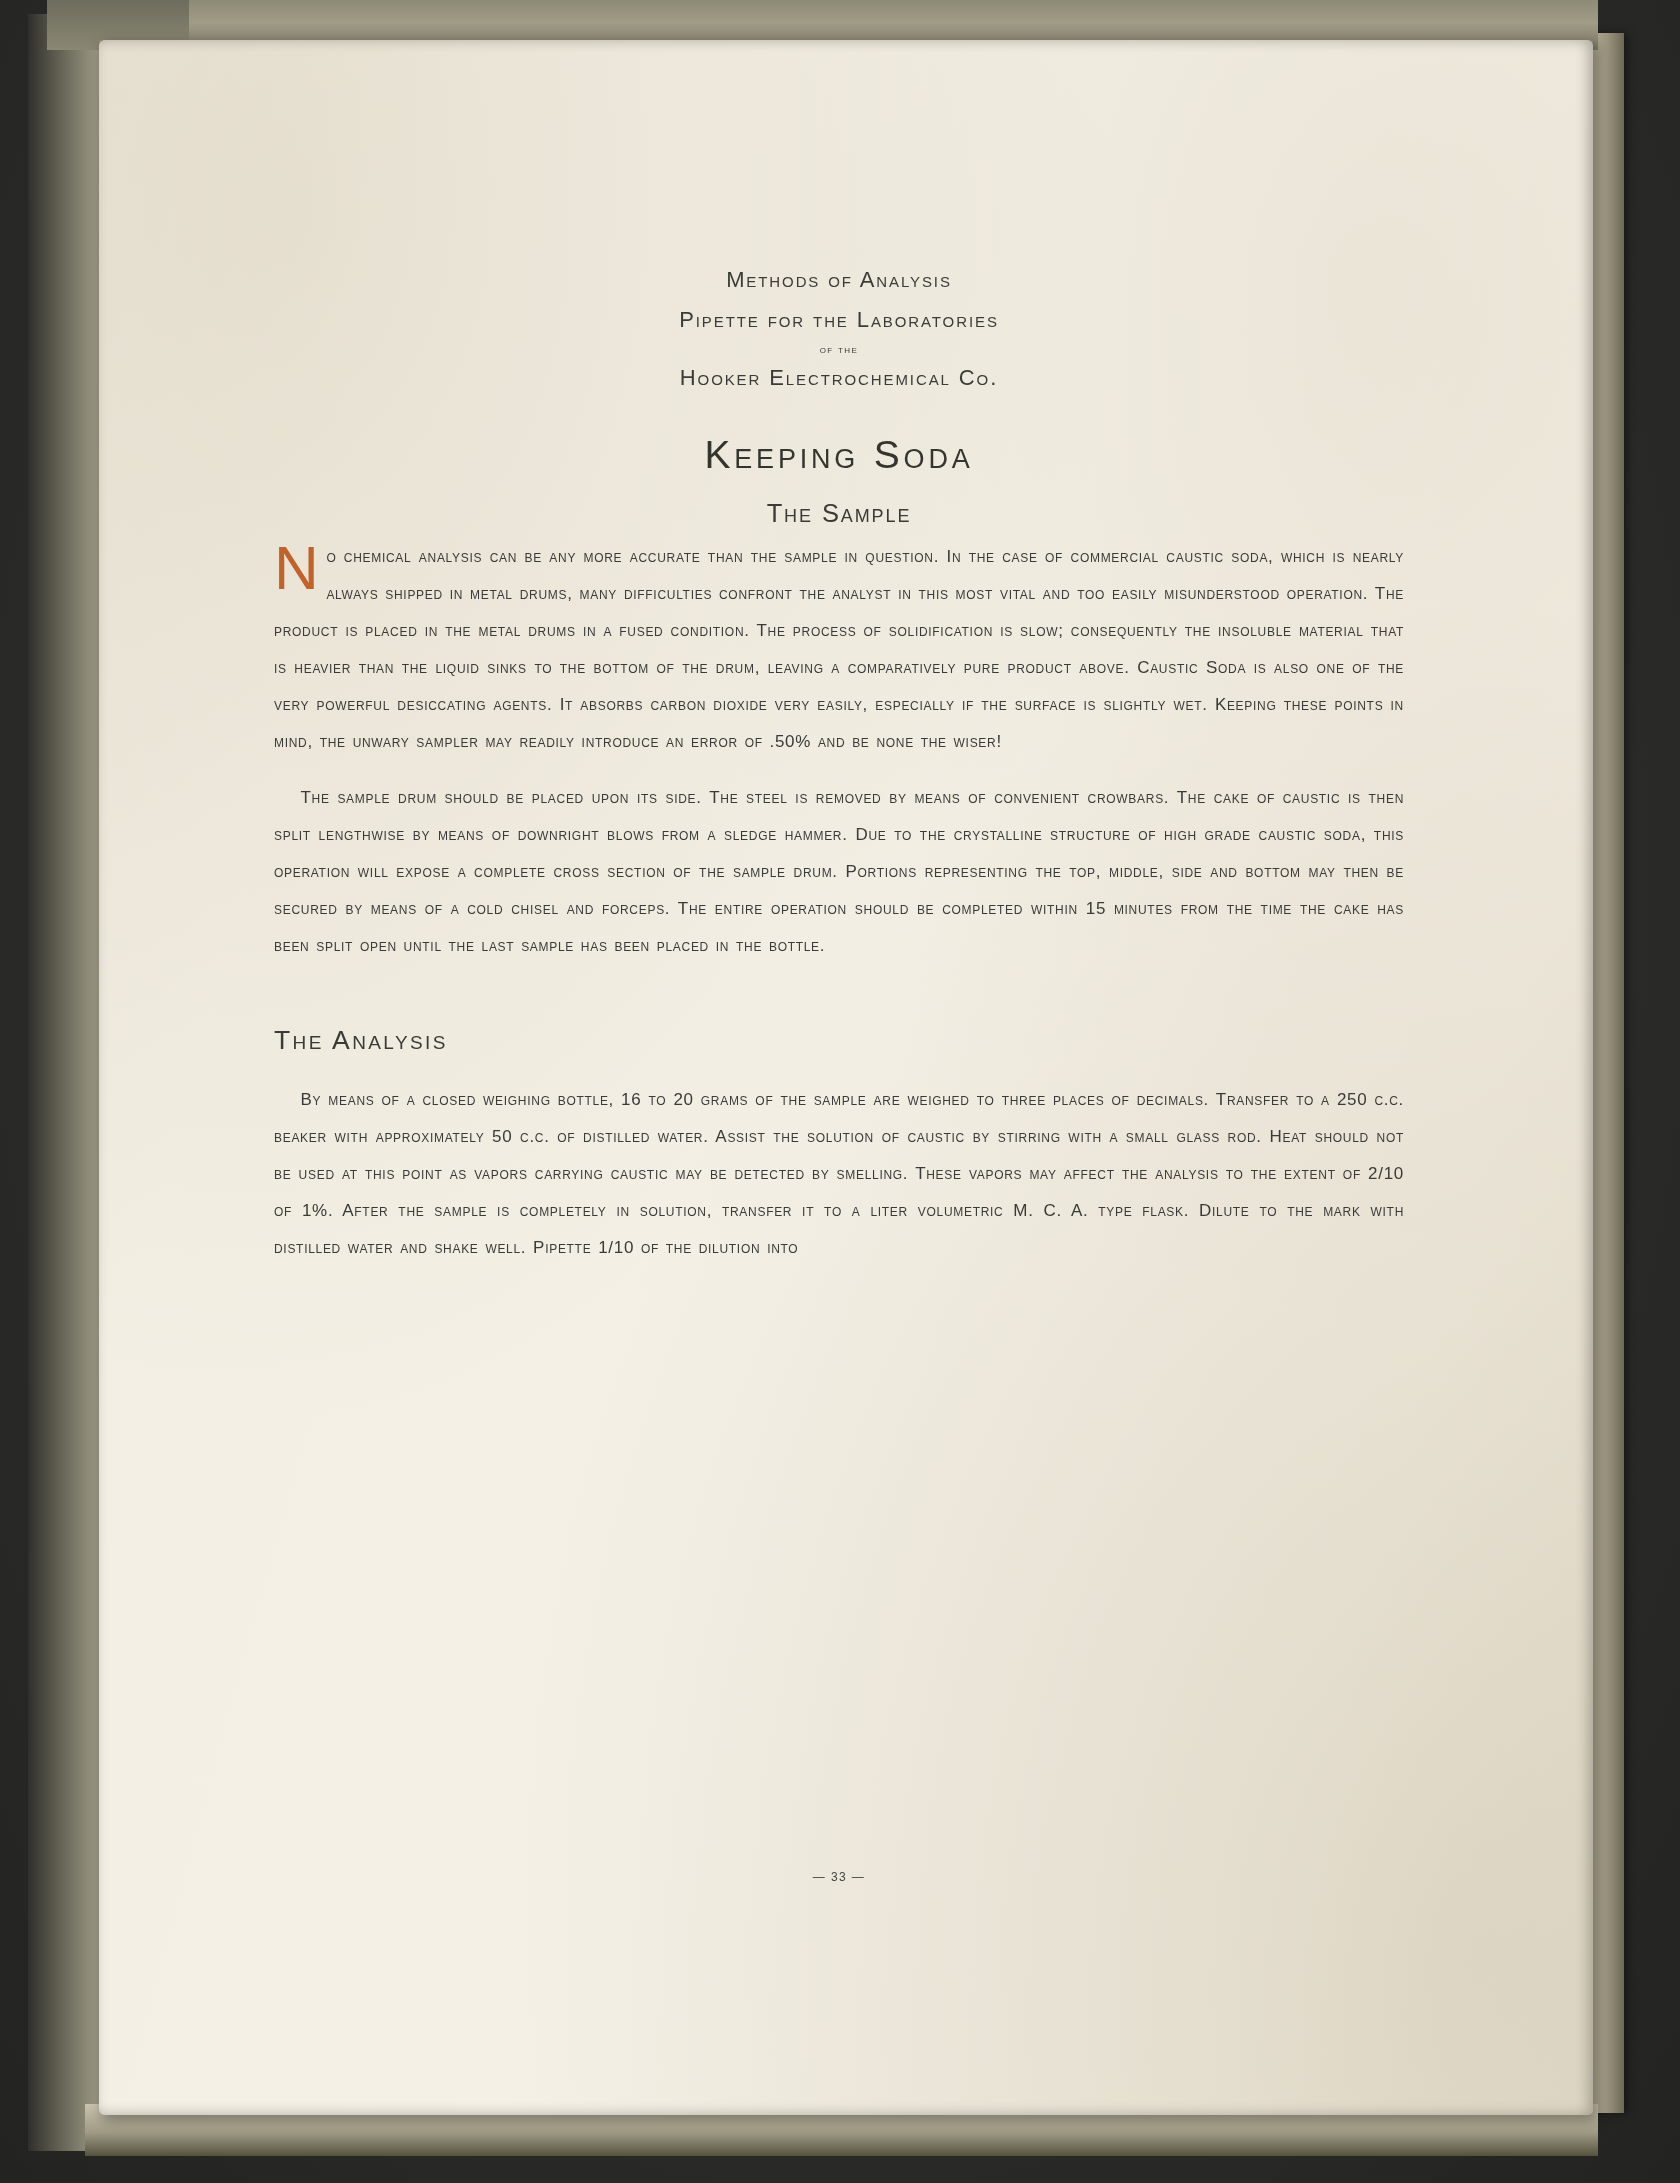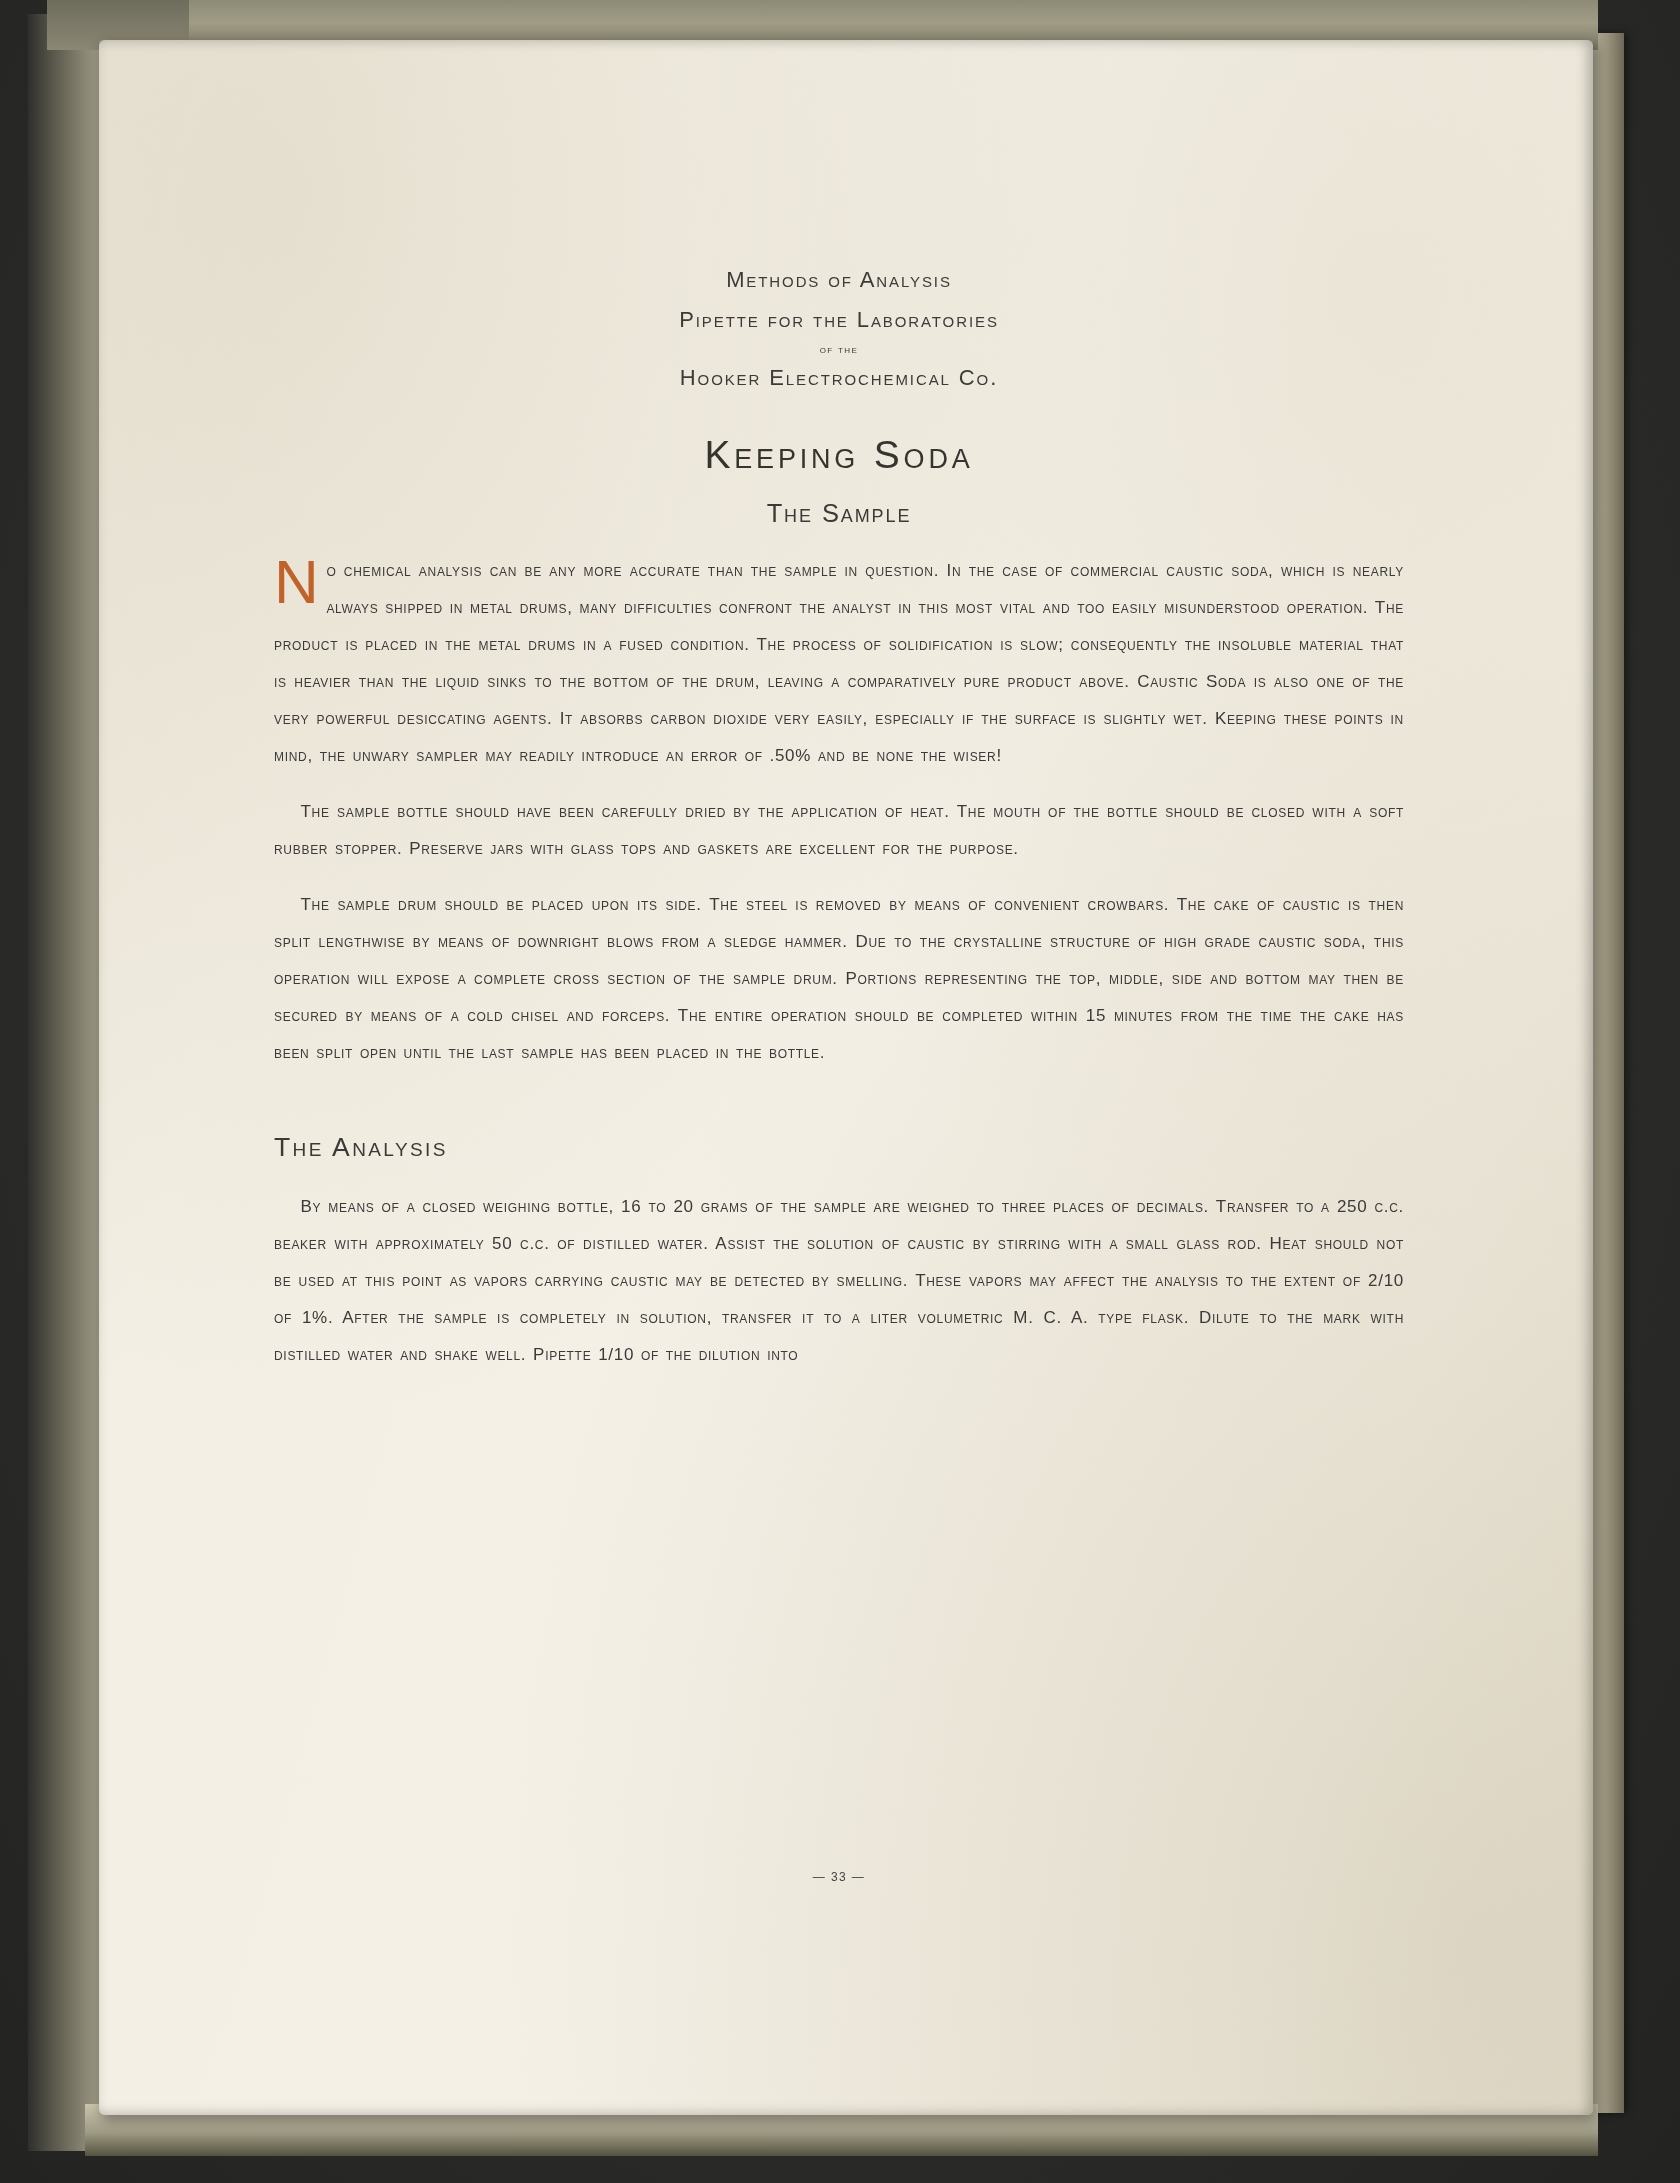--- a/index.html
+++ b/index.html
@@ -150,21 +150,21 @@
     color: #35352f;
     margin-bottom: 22px;
   }
 
   .subtitle {
     text-align: center;
     font-size: 25.5px;
     font-variant: small-caps;
     letter-spacing: 1.9px;
     color: #3a3a36;
-    margin-bottom: 24px;
+    margin-bottom: 10px;
   }
 
   .section-head {
     text-align: left;
     font-size: 26.5px;
     font-variant: small-caps;
     letter-spacing: 2.4px;
     color: #3a3a36;
     margin-top: 61px;
     margin-bottom: 25.5px;
@@ -233,21 +233,20 @@
 
         <div class="title-main">Keeping Soda</div>
 
         <div class="subtitle">The Sample</div>
 
         <p class="body dropcap-para">
           <span class="dropcap">N</span>
           <span>o chemical analysis can be any more accurate than the sample in question. In the case of commercial caustic soda, which is nearly always shipped in metal drums, many difficulties confront the analyst in this most vital and too easily misunderstood operation.  The product is placed in the metal drums in a fused condition.  The process of solidification is slow; consequently the insoluble material that is heavier than the liquid sinks to the bottom of the drum, leaving a comparatively pure product above.  Caustic Soda is also one of the very powerful desiccating agents.  It absorbs carbon dioxide very easily, especially if the surface is slightly wet.  Keeping these points in mind, the unwary sampler may readily introduce an error of .50% and be none the wiser!</span>
         </p>
 
-        <p class="body indent">The sample bottle should have been carefully dried by the application of heat.  The mouth of the bottle should be closed with a soft rubber stopper. Preserve jars with glass tops and gaskets are excellent for the purpose.</p>
 
         <p class="body indent">The sample drum should be placed upon its side.  The steel is removed by means of convenient crowbars.  The cake of caustic is then split lengthwise by means of downright blows from a sledge hammer.  Due to the crystalline structure of high grade caustic soda, this operation will expose a complete cross section of the sample drum.  Portions representing the top, middle, side and bottom may then be secured by means of a cold chisel and forceps. The entire operation should be completed within 15 minutes from the time the cake has been split open until the last sample has been placed in the bottle.</p>
 
         <div class="section-head">The Analysis</div>
 
         <p class="body indent">By means of a closed weighing bottle, 16 to 20 grams of the sample are weighed to three places of decimals.  Transfer to a 250 c.c. beaker with approximately 50 c.c. of distilled water.  Assist the solution of caustic by stirring with a small glass rod.  Heat should not be used at this point as vapors carrying caustic may be detected by smelling.  These vapors may affect the analysis to the extent of 2/10 of 1%.  After the sample is completely in solution, transfer it to a liter volumetric M. C. A. type flask.  Dilute to the mark with distilled water and shake well.  Pipette 1/10 of the dilution into</p>
 
         <div class="folio">— 33 —</div>
       </div>
     </div>

